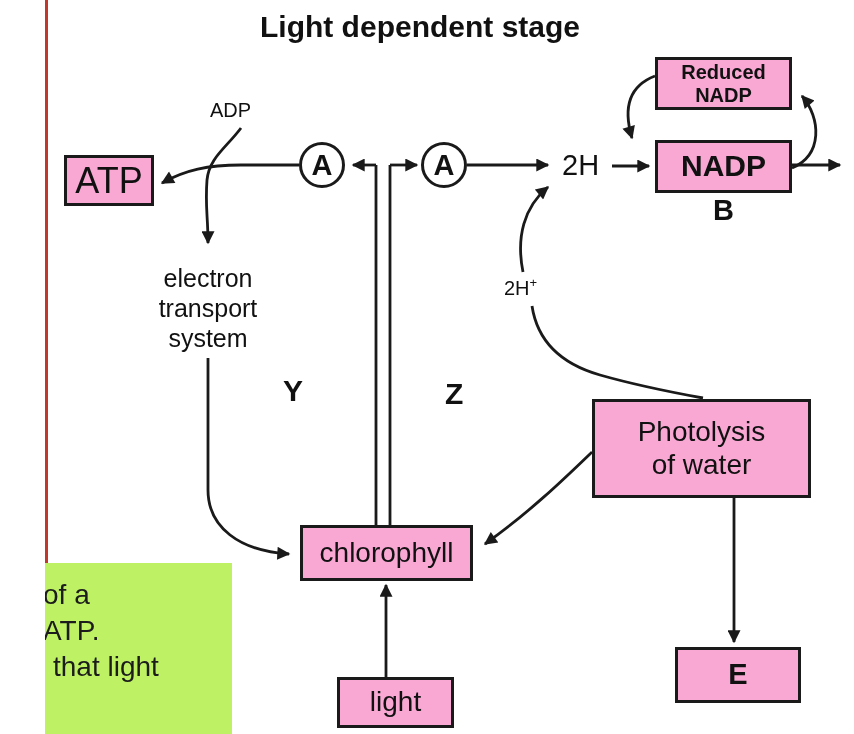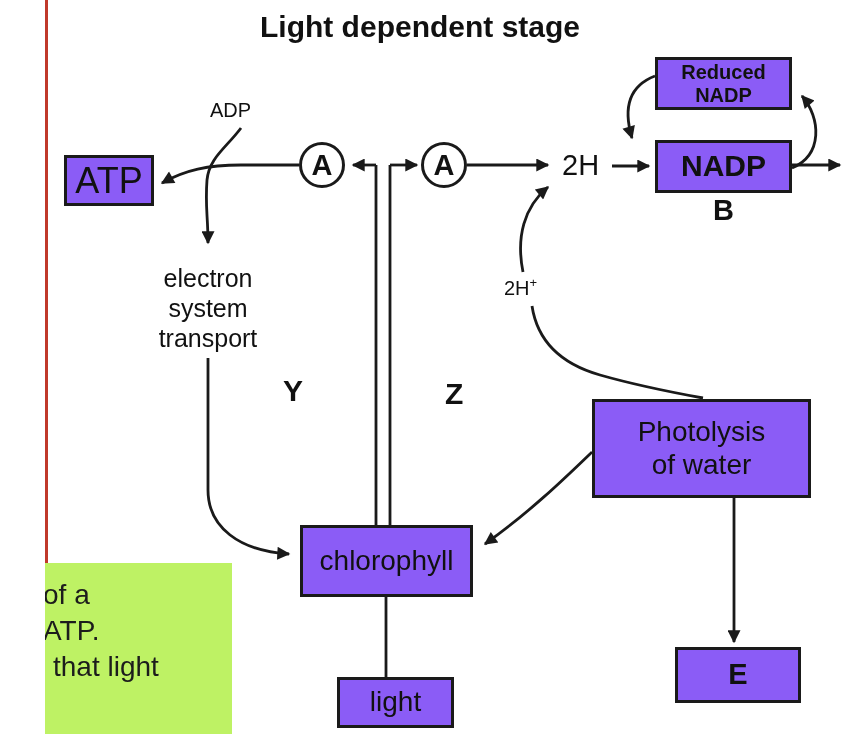--- a/index.html
+++ b/index.html
@@ -8,38 +8,38 @@
     width:854px;height:734px;
     background:#ffffff;
     font-family:"Liberation Sans", sans-serif;
     color:#111111;
     overflow:hidden;
     margin-left:45px;
   }
   #connectors{position:absolute;left:0;top:0;width:854px;height:734px;pointer-events:none;}
   .box{
     position:absolute;box-sizing:border-box;
-    border:3px solid #1a1a1a;background:#8b5cf6;
+    border:3px solid #1a1a1a;background:#f9a8d4;
     display:flex;flex-direction:column;align-items:center;justify-content:center;
     font-size:28px;line-height:1.15;text-align:center;
   }
   .lbl{position:absolute;white-space:nowrap;font-size:20px;}
   .circleA{
     position:absolute;box-sizing:border-box;width:46px;height:46px;
     border:3px solid #1a1a1a;border-radius:50%;background:#ffffff;
     display:flex;align-items:center;justify-content:center;
     font-size:29px;font-weight:700;
   }
   #title{left:140px;top:10px;width:470px;text-align:center;font-size:30px;font-weight:700;}
   #atp-box{left:19px;top:155px;width:90px;height:51px;font-size:36px;}
   #reduced-nadp-box{left:610px;top:57px;width:137px;height:53px;font-size:20px;font-weight:700;}
   #nadp-box{left:610px;top:140px;width:137px;height:53px;font-size:30px;font-weight:700;}
   #b-label{left:610px;top:194px;width:137px;text-align:center;font-size:29px;font-weight:700;}
   #photolysis-box{left:547px;top:399px;width:219px;height:99px;}
-  #chlorophyll-box{left:255px;top:525px;width:173px;height:72px;}
+  #chlorophyll-box{left:255px;top:525px;width:173px;height:56px;}
   #light-box{left:292px;top:677px;width:117px;height:51px;}
   #e-box{left:630px;top:647px;width:126px;height:56px;font-size:29px;font-weight:700;}
   #adp-label{left:165px;top:99px;}
   #ets-label{left:103px;top:263px;width:120px;text-align:center;font-size:25px;line-height:30px;white-space:normal;}
   #two-h-label{left:517px;top:149px;font-size:29px;}
   #two-h-plus-label{left:459px;top:275px;font-size:20px;}
   #two-h-plus-label sup{font-size:65%;}
   #y-label{left:238px;top:374px;font-size:30px;font-weight:700;}
   #z-label{left:400px;top:377px;font-size:30px;font-weight:700;}
   #circle-a1{left:254px;top:142px;}
@@ -96,22 +96,22 @@
 
   <div id="circle-a1" class="circleA">
     <span>A</span>
   </div>
   <div id="circle-a2" class="circleA">
     <span>A</span>
   </div>
 
   <div id="ets-label" class="lbl">
     <div>electron</div>
+    <div>transport</div>
     <div>system</div>
-    <div>transport</div>
   </div>
 
   <div id="two-h-label" class="lbl">2H</div>
 
   <div id="two-h-plus-label" class="lbl">
     <span>2H</span><sup>+</sup>
   </div>
 
   <div id="y-label" class="lbl">Y</div>
   <div id="z-label" class="lbl">Z</div>

